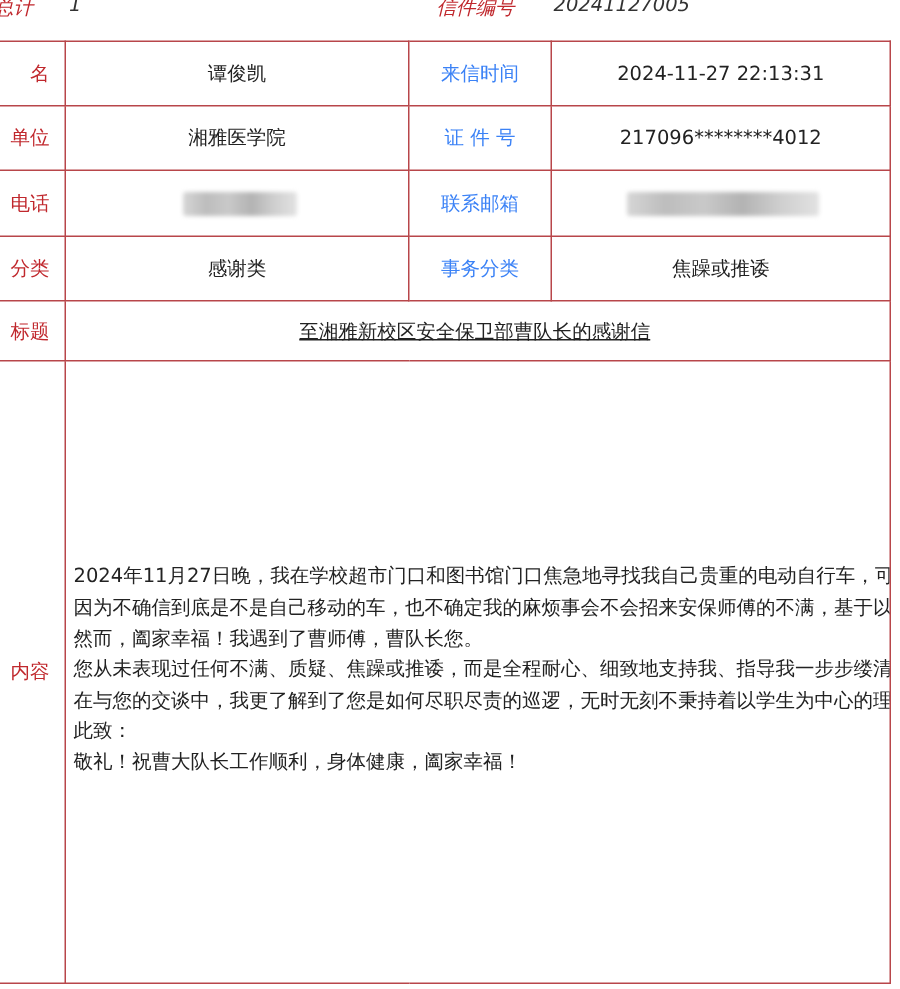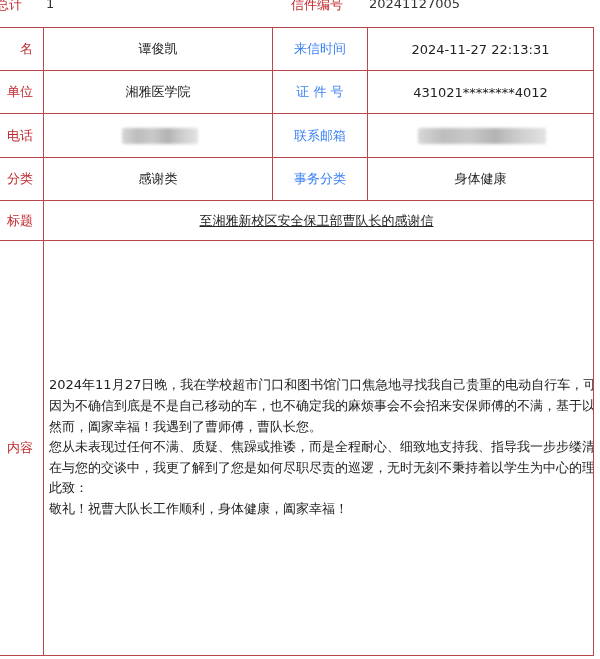--- a/index.html
+++ b/index.html
@@ -1,21 +1,21 @@
 <!DOCTYPE html>
 <html><head>
 <meta charset="utf-8">
 <style>
   html, body { margin:0; padding:0; background:#ffffff; }
   body {
     width:600px; height:659px; overflow:hidden; position:relative;
     font-family:"DejaVu Sans","Liberation Sans",sans-serif;
     font-size:13px; color:#222;
   }
-  .top-row { position:absolute; left:0; top:0; width:600px; height:24px; }
+  .top-row { position:absolute; left:0; top:0; width:600px; height:24px;font-style:italic; }
   .top-label { position:absolute; top:-4px; color:#c0282d; font-size:13px; }
   .top-value { position:absolute; top:-4px; color:#333; font-size:13px; }
 
   table.letter {
     position:absolute; left:-30px; top:27px;
     border-collapse:collapse; table-layout:fixed;
     width:623px;
   }
   table.letter td {
     border:1px solid #b8464a;
@@ -60,33 +60,33 @@
       <tr style="height:43px">
     <td class="lbl-left">名</td>
     <td class="val">谭俊凯</td>
     <td class="lbl">来信时间</td>
     <td class="val">2024-11-27 22:13:31</td>
   </tr>
   <tr style="height:43px">
     <td class="lbl-left">单位</td>
     <td class="val">湘雅医学院</td>
     <td class="lbl">证 件 号</td>
-    <td class="val">431021********4012</td>
+    <td class="val">217096********4012</td>
   </tr>
   <tr style="height:44px">
     <td class="lbl-left">电话</td>
     <td class="val"><span class="blur" style="width:76px; margin-left:4px;"></span></td>
     <td class="lbl">联系邮箱</td>
     <td class="val"><span class="blur" style="width:128px; margin-left:2px;"></span></td>
   </tr>
   <tr style="height:43px">
     <td class="lbl-left">分类</td>
     <td class="val">感谢类</td>
     <td class="lbl">事务分类</td>
-    <td class="val">身体健康</td>
+    <td class="val">焦躁或推诿</td>
   </tr>
   <tr style="height:40px">
     <td class="lbl-left">标题</td>
     <td class="val" colspan="3" style="padding-left:2px;text-decoration:underline;">至湘雅新校区安全保卫部曹队长的感谢信</td>
   </tr>
   <tr style="height:415px">
     <td class="lbl-left">内容</td>
     <td class="content" colspan="3">
       <p>2024年11月27日晚，我在学校超市门口和图书馆门口焦急地寻找我自己贵重的电动自行车，可惜车辆已经不在他“原本的地方了”。焦虑不安、心中惶恐的我怀着忐忑的心情走向巡逻室，寻求安保师傅的帮助。</p>
       <p>因为不确信到底是不是自己移动的车，也不确定我的麻烦事会不会招来安保师傅的不满，基于以前的经验，我没有对这我人生中少有的调取监控的尝试抱有太大希望。</p>

